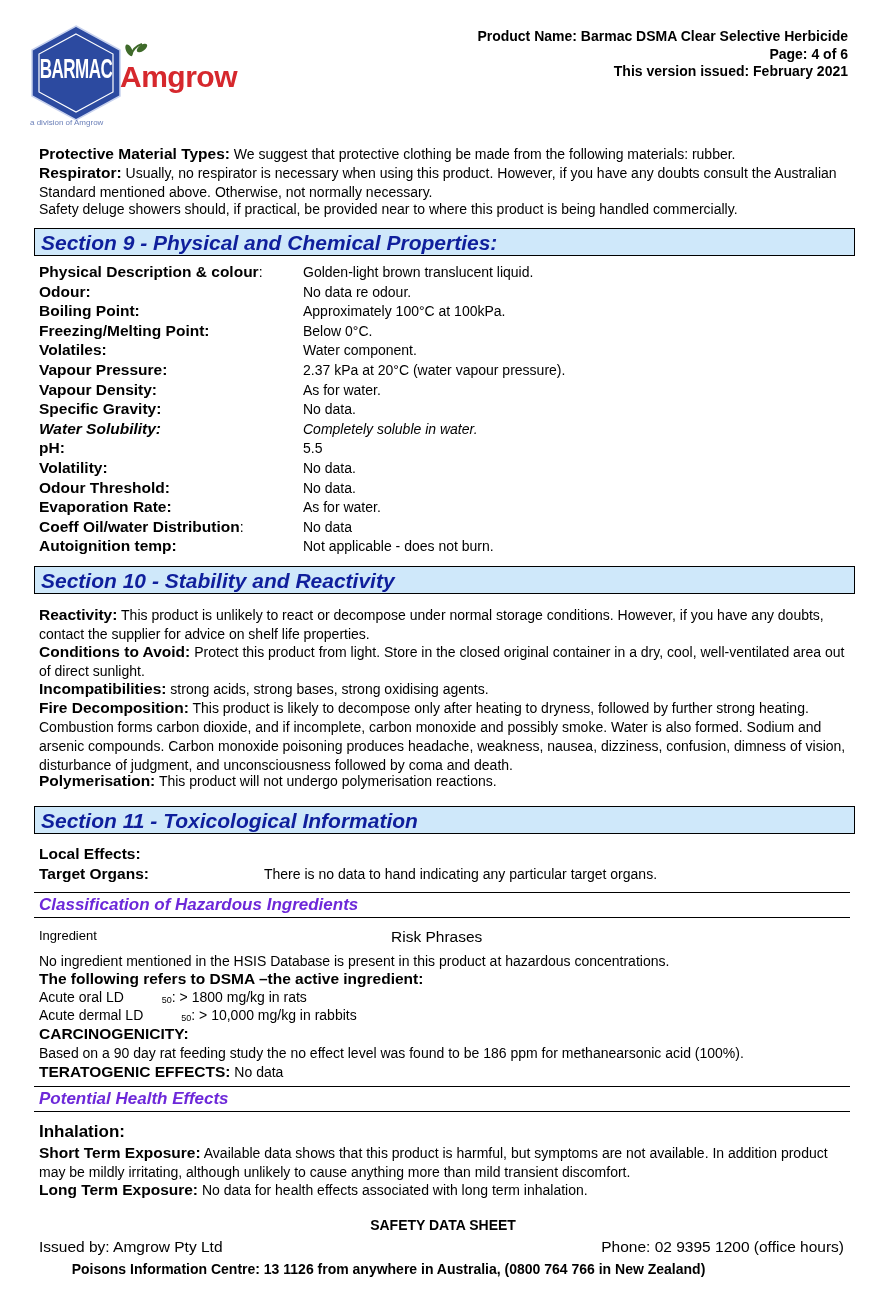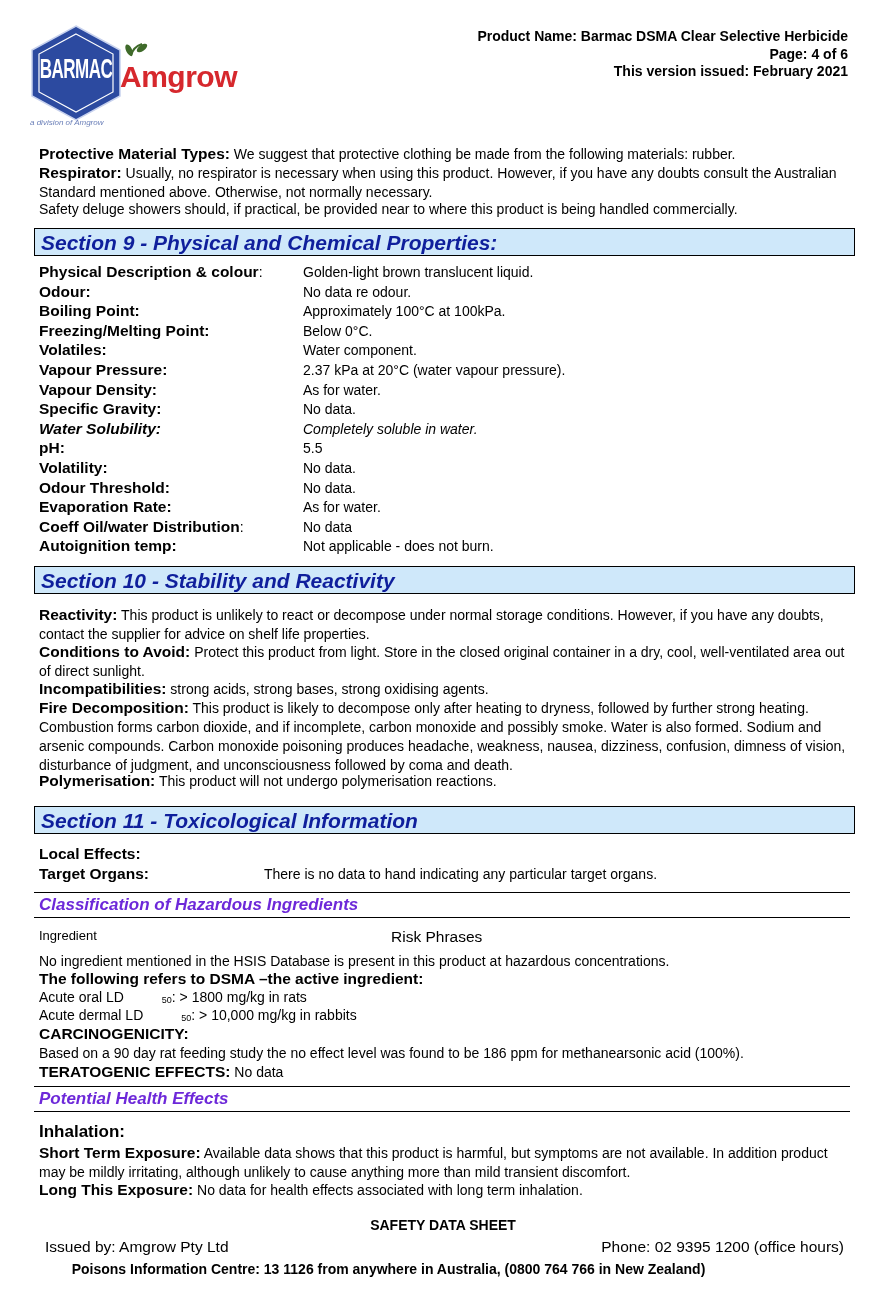--- a/index.html
+++ b/index.html
@@ -36,21 +36,21 @@
     <polygon points="48,4 92,28 92,74 48,98 4,74 4,28" fill="#2c4aa0" stroke="#c8d2ee" stroke-width="1.5"></polygon>
     <polygon points="48,12 85,32 85,70 48,90 11,70 11,32" fill="none" stroke="#ffffff" stroke-width="1.2"></polygon>
     <g>
       <path d="M103,34 C104,28 108,24 114,22" stroke="#3f6a2a" stroke-width="2" fill="none"></path>
       <ellipse cx="101" cy="28" rx="3" ry="6" fill="#3f6a2a" transform="rotate(-25 101 28)"></ellipse>
       <ellipse cx="114" cy="26" rx="3" ry="6" fill="#3f6a2a" transform="rotate(55 114 26)"></ellipse>
     </g>
   </svg>
   <div class="abs" style="left:10px;top:38px;width:76px;text-align:center;color:#fff;font-weight:bold;font-size:17px;letter-spacing:-0.5px;transform:scaleY(1.6);">BARMAC</div>
   <div class="abs" style="left:92px;top:38px;color:#d6282d;font-weight:bold;font-size:30px;letter-spacing:-0.5px;">Amgrow</div>
-  <div class="abs" style="left:2px;top:96px;color:#6a7fb8;font-size:8px;font-style:italic;">a division of Amgrow</div>
+  <div class="abs" style="left:2px;top:96px;color:#6a7fb8;font-size:8px;">a division of Amgrow</div>
 </div>
 
 <div class="abs hdr">
   <div>Product Name: Barmac DSMA Clear Selective Herbicide</div>
   <div>Page: 4 of 6</div>
   <div>This version issued: February 2021</div>
 </div>
 
 <div class="abs para txt" style="top:144px;">
   <span class="b">Protective Material Types:</span><span> We suggest that protective clothing be made from the following materials: rubber.</span>
@@ -176,19 +176,19 @@
 
 <div class="abs rule" style="top:1086px;"></div>
 <div class="abs sub" style="top:1089px;">Potential Health Effects</div>
 <div class="abs rule" style="top:1111px;"></div>
 
 <div class="abs" style="left:39px;top:1122px;font-weight:bold;font-size:17px;">Inhalation:</div>
 <div class="abs para txt" style="top:1143px;">
   <span class="b">Short Term Exposure:</span><span> Available data shows that this product is harmful, but symptoms are not available. In addition product may be mildly irritating, although unlikely to cause anything more than mild transient discomfort.</span>
 </div>
 <div class="abs para txt" style="top:1180px;">
-  <span class="b">Long This Exposure:</span><span> No data for health effects associated with long term inhalation.</span>
+  <span class="b">Long Term Exposure:</span><span> No data for health effects associated with long term inhalation.</span>
 </div>
 
 <div class="abs" style="left:0;width:886px;top:1217px;text-align:center;font-weight:bold;font-size:14px;">SAFETY DATA SHEET</div>
-<div class="abs foot" style="left:45px;top:1238px;">Issued by: Amgrow Pty Ltd</div>
+<div class="abs foot" style="left:39px;top:1238px;">Issued by: Amgrow Pty Ltd</div>
 <div class="abs foot" style="right:42px;top:1238px;">Phone: 02 9395 1200 (office hours)</div>
 <div class="abs" style="left:0;width:777px;top:1261px;text-align:center;font-weight:bold;font-size:14px;">Poisons Information Centre: 13 1126 from anywhere in Australia, (0800 764 766 in New Zealand)</div>
 
 </body></html>

